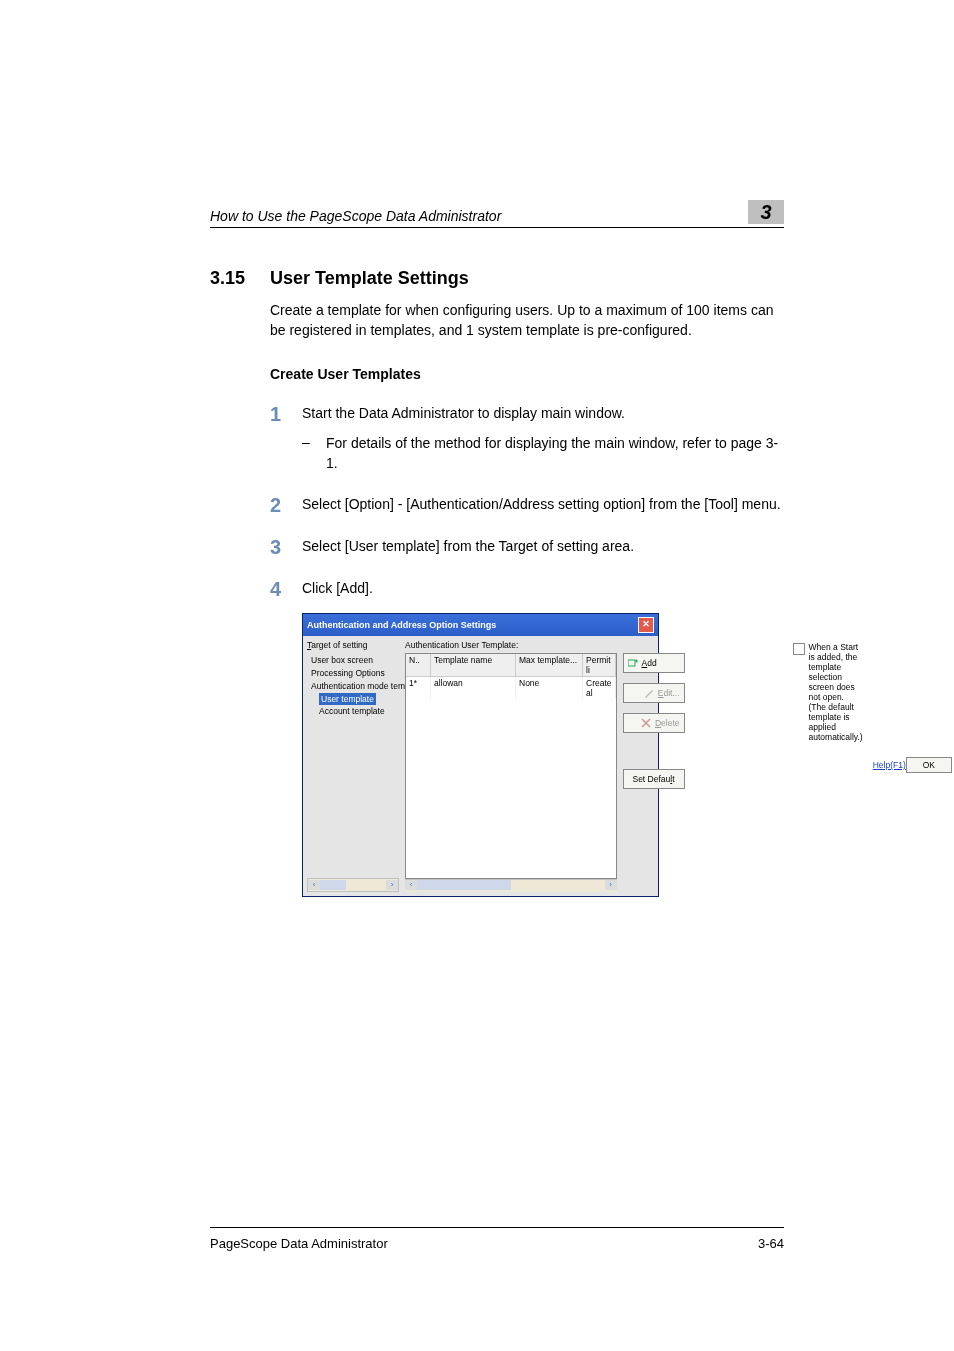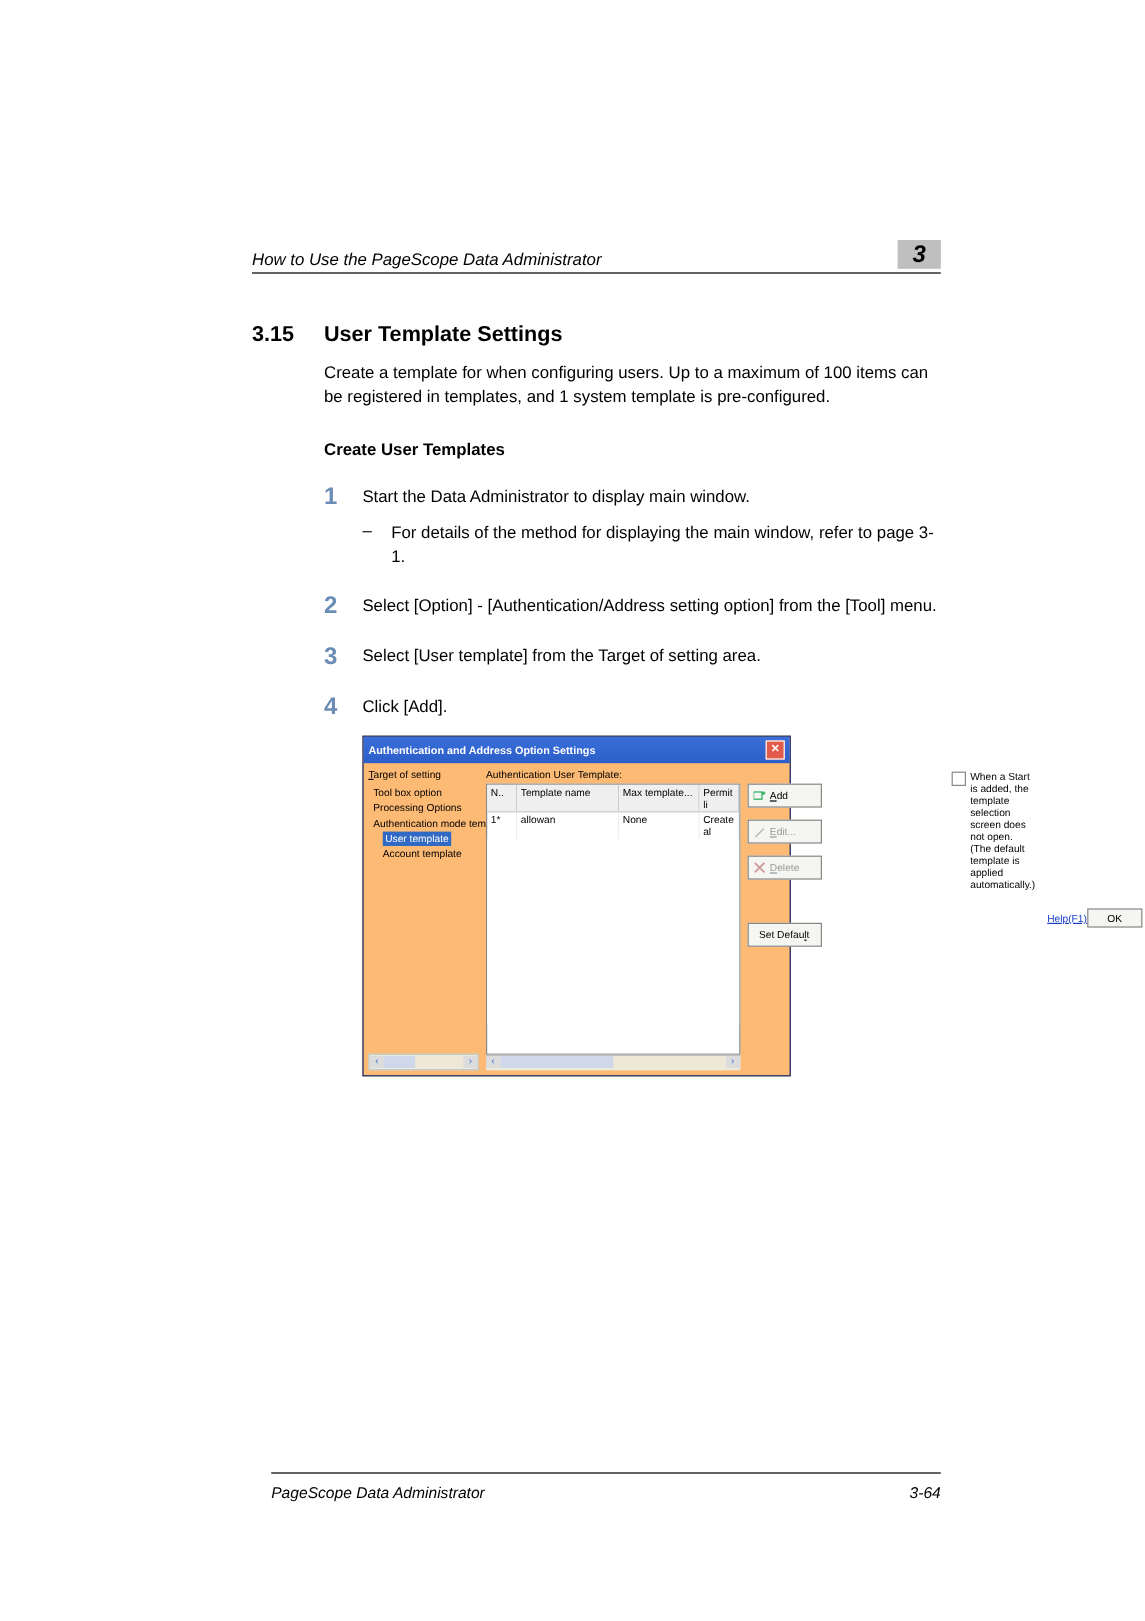--- a/index.html
+++ b/index.html
@@ -96,21 +96,21 @@
     font-size: 14px;
     line-height: 1.4;
   }
   .screenshot {
     margin-top: 14px;
     margin-left: 32px;
     width: 355px;
     border: 1px solid #0a246a;
     font-family: Tahoma, Arial, sans-serif;
     font-size: 8.5px;
-    background: #fdba74;
+    background: #e5e5e5;
   }
   .titlebar {
     background: linear-gradient(to bottom, #3a6ed8, #2b5ec8);
     color: #fff;
     font-weight: bold;
     padding: 3px 4px;
     display: flex;
     justify-content: space-between;
     align-items: center;
     font-size: 9px;
@@ -245,21 +245,21 @@
     display: flex;
     align-items: center;
     border: 1px solid #888;
     background: #f5f5f2;
     padding: 2px 4px;
     margin-bottom: 10px;
     height: 14px;
     font-size: 8.5px;
   }
   .btn .ul { text-decoration: underline; }
-  .btn.disabled { color: #999; }
+  .btn.disabled { color: #999; justify-content: flex-end; }
   .btn.tall { margin-top: 36px; }
   .btn-icon {
     width: 10px;
     height: 10px;
     margin-right: 4px;
     display: inline-block;
   }
   .checkbox-row {
     display: flex;
     align-items: flex-start;
@@ -292,29 +292,28 @@
     gap: 8px;
   }
   .dlg-btn {
     border: 1px solid #888;
     background: #f5f5f2;
     padding: 2px 16px;
     font-size: 8.5px;
   }
   .footer {
     position: absolute;
-    left: 226px;
+    left: 210px;
     right: 170px;
     bottom: 100px;
     border-top: 1px solid #000;
     padding-top: 8px;
     display: flex;
     justify-content: space-between;
     font-size: 13px;
-    font-style: italic;
   }
 </style>
 </head>
 <body>
 
 <div class="page">
 
   <div class="header-row">
     <span class="header-text">How to Use the PageScope Data Administrator</span>
     <span class="chapter-box">3</span>
@@ -358,21 +357,21 @@
         <span>Authentication and Address Option Settings</span>
         <span class="close-btn">✕</span>
       </div>
       <div class="dlg-body">
         <div class="top-area">
           <div class="left-panel">
             <div class="left-label">
               <span class="ul">T</span><span>arget of setting</span>
             </div>
             <div class="tree">
-              <div class="tree-item">Tool box option</div>
+              <div class="tree-item">User box screen</div>
               <div class="tree-item">Processing Options</div>
               <div class="tree-item">Authentication mode tem</div>
               <div class="tree-sub">
                 <div class="tree-item sel">User template</div>
                 <div class="tree-item">Account template</div>
               </div>
             </div>
             <div class="hscroll-bar">
               <div class="hs-arrow">‹</div>
               <div class="hs-track">

